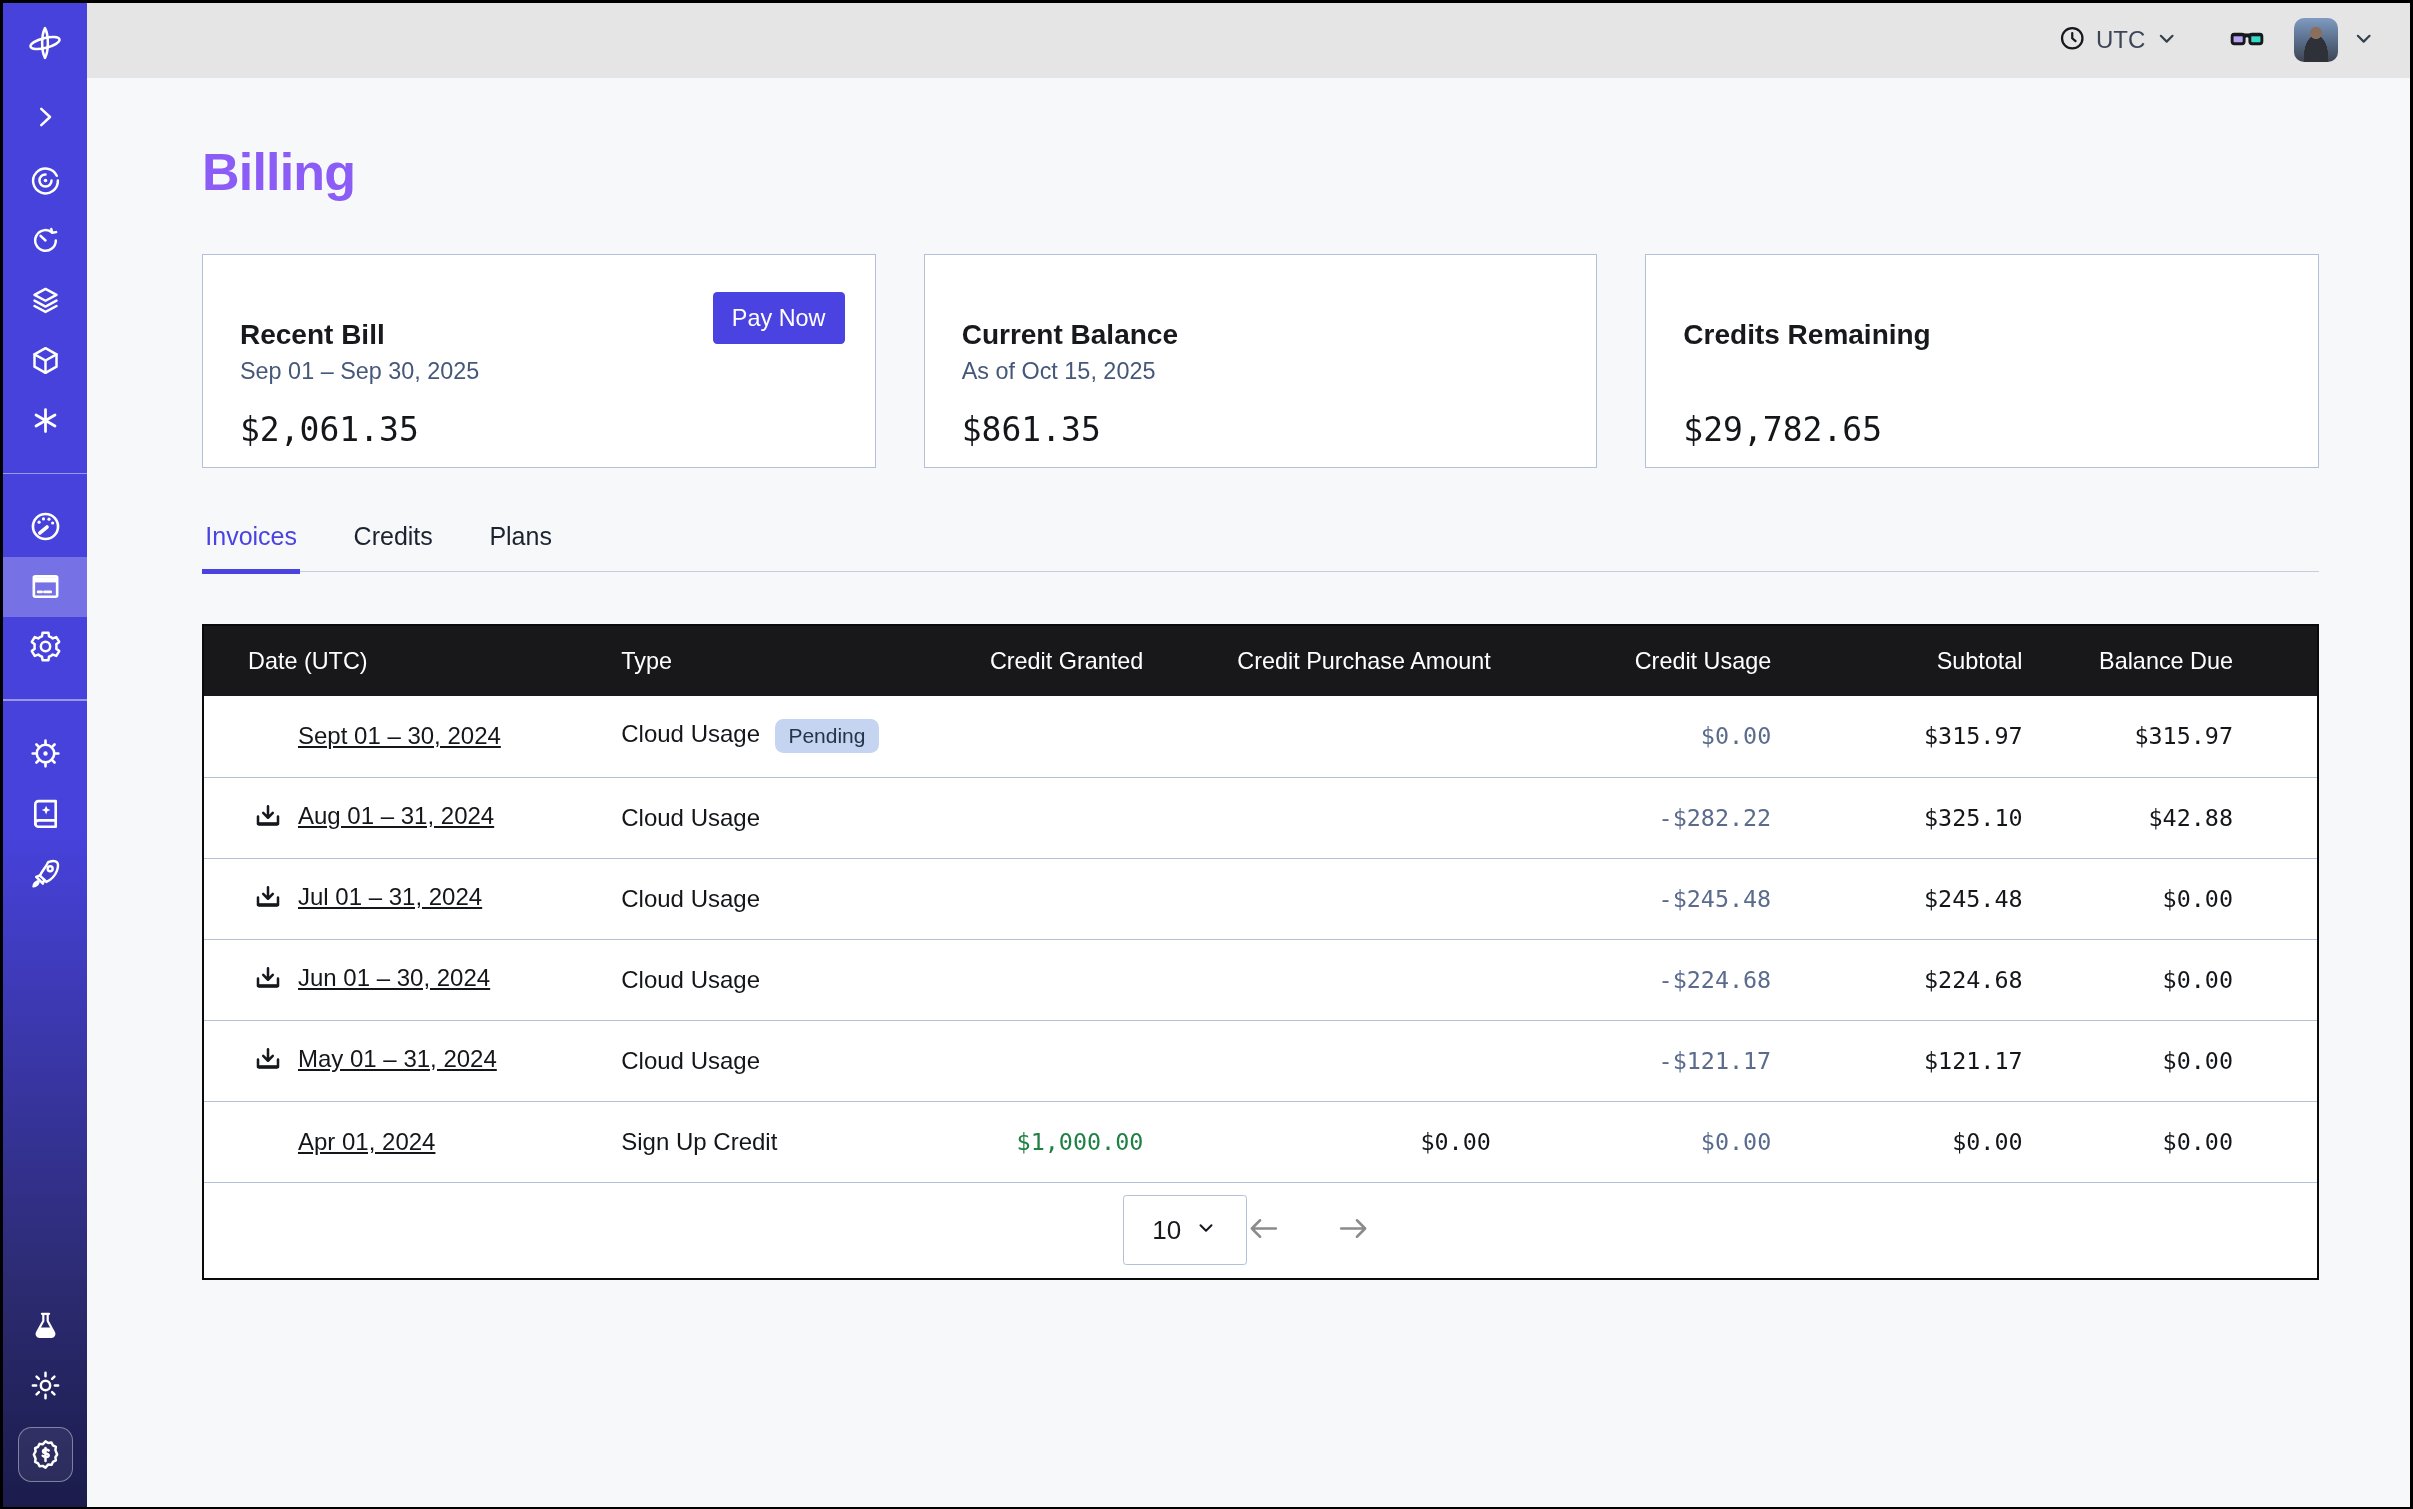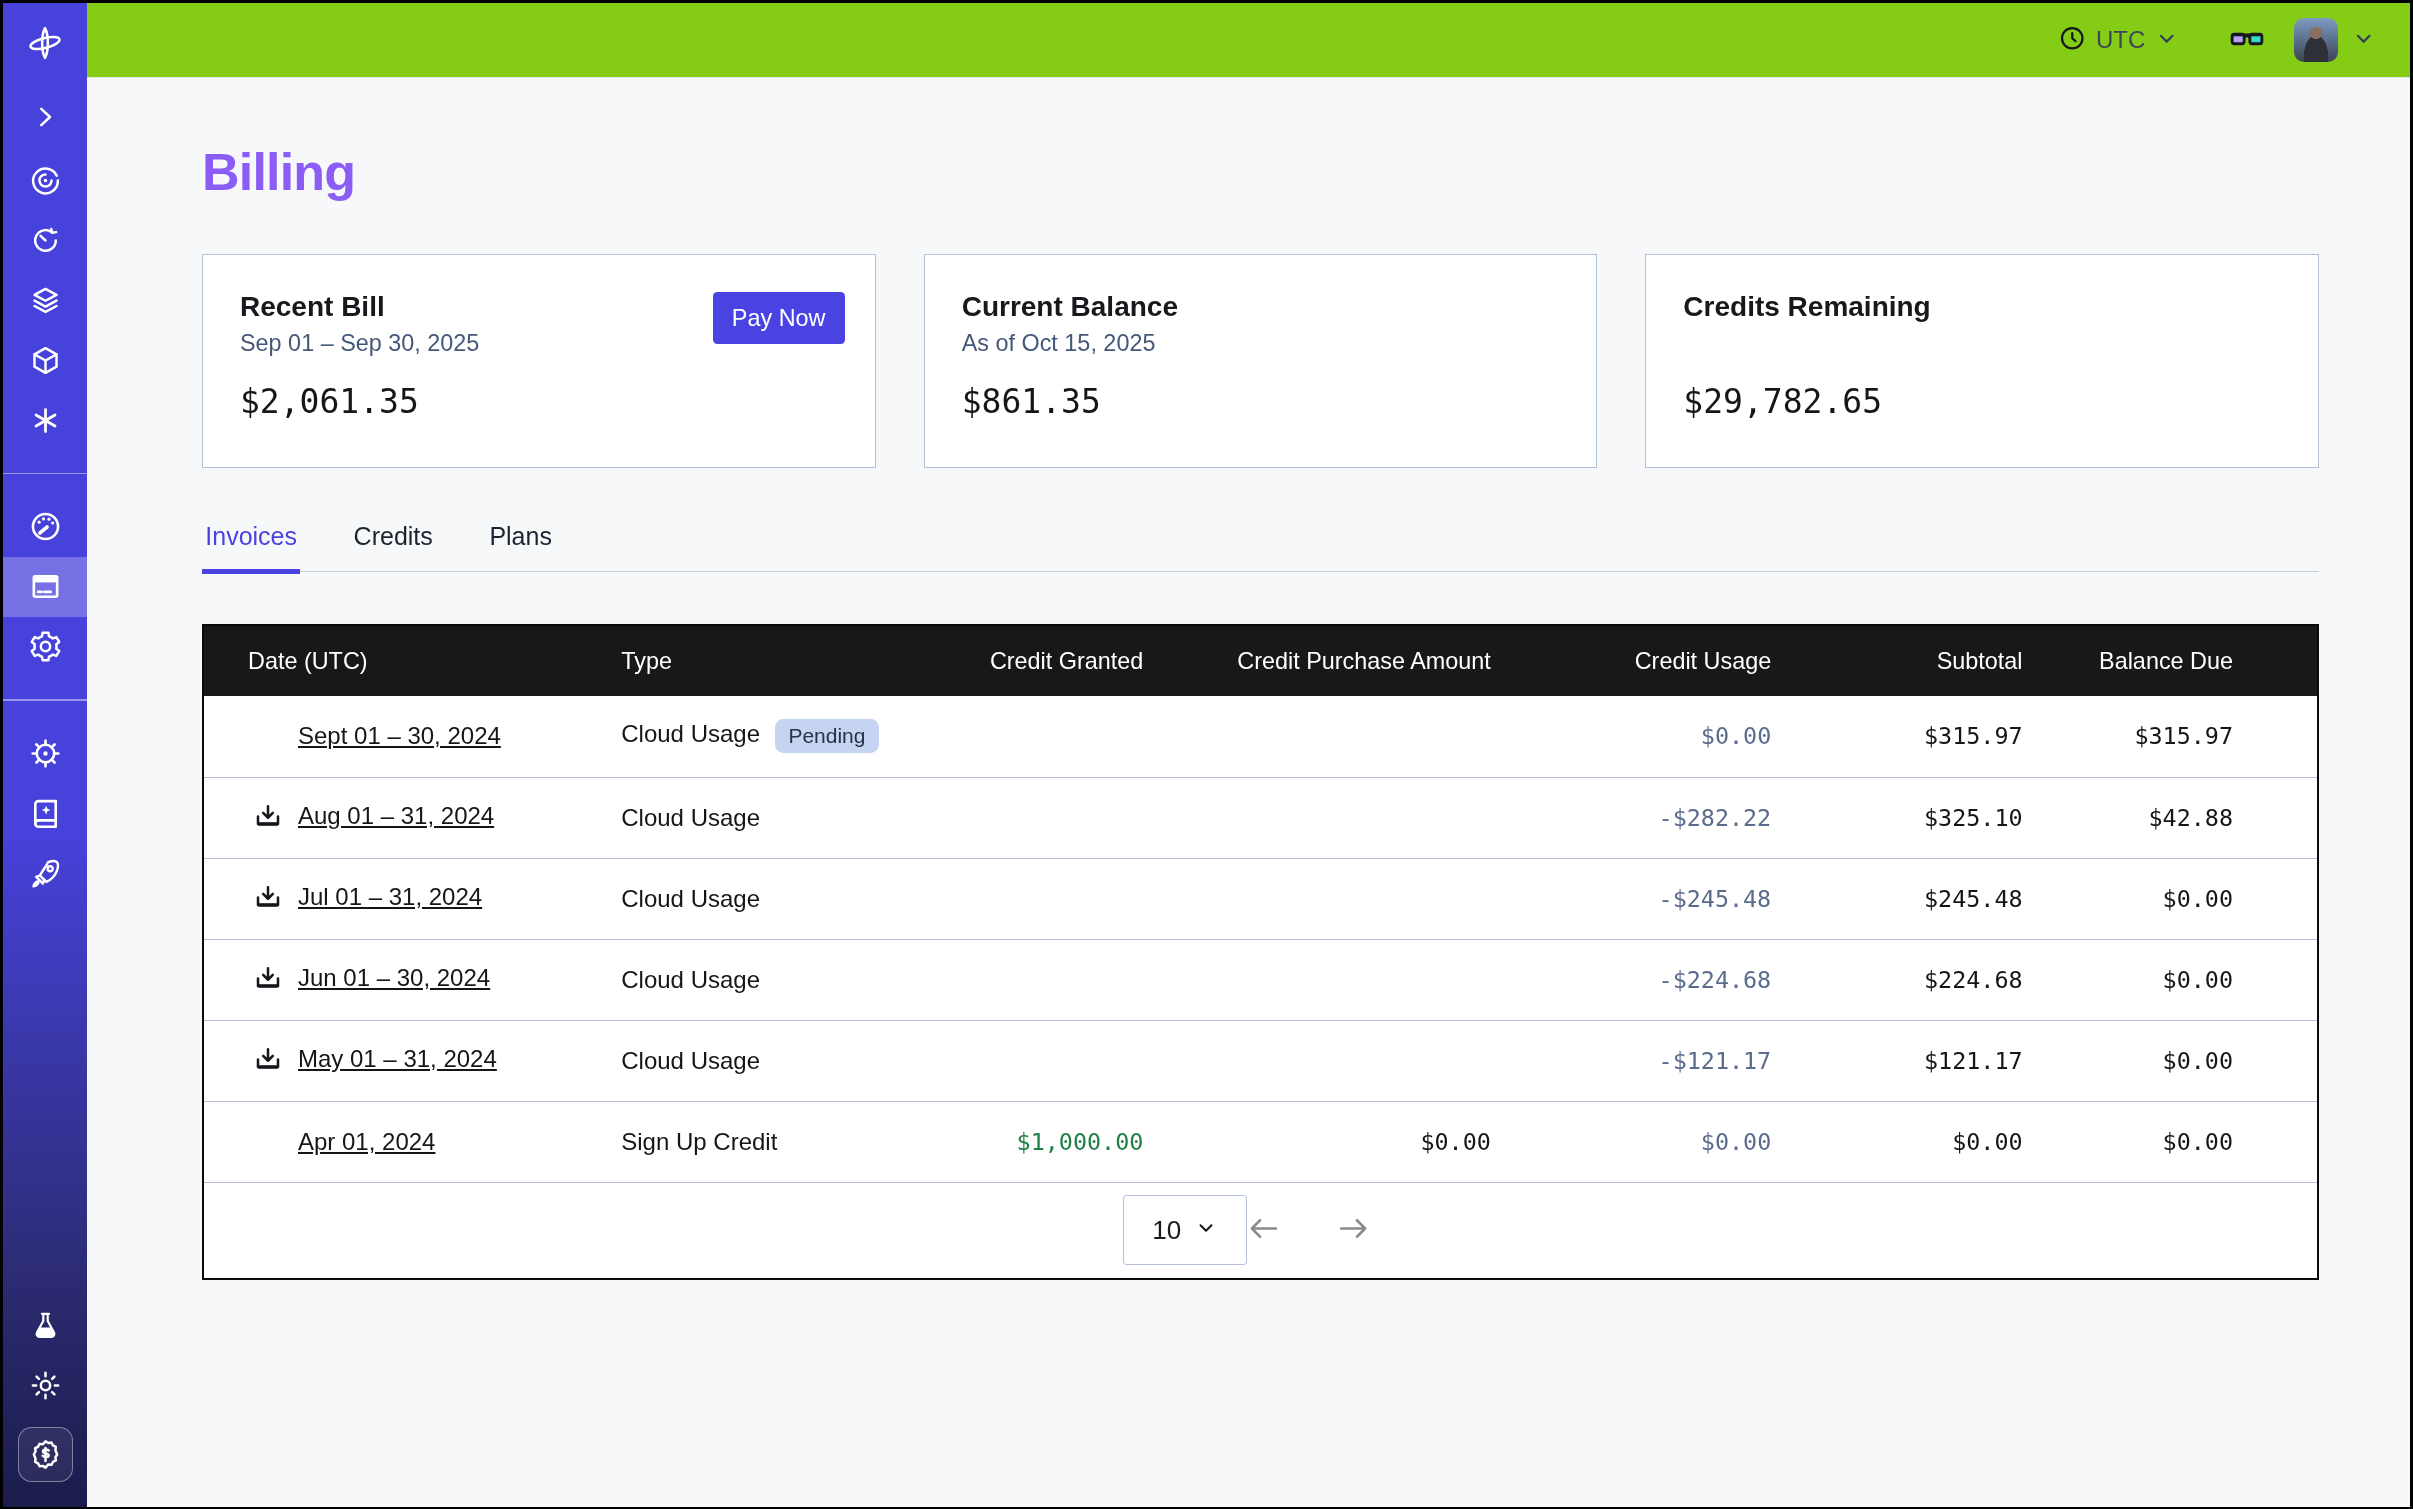--- a/index.html
+++ b/index.html
@@ -26,21 +26,21 @@
     width:55px; height:55px; border:1.7px solid rgba(255,255,255,0.4); border-radius:13.4px;
     background:rgba(255,255,255,0.07); display:flex; align-items:center; justify-content:center;
     margin:11.7px 0 25px 0; cursor:pointer;
   }
   .sidebar svg { display:block; }
 
   
   .right-col { flex:1; display:flex; flex-direction:column; min-width:0; }
 
   .topbar {
-    height:75px; background:#84cc16; border-bottom:1.7px solid #e3e6ec;
+    height:75px; background:#e5e5e5; border-bottom:1.7px solid #e3e6ec;
     display:flex; align-items:center; justify-content:flex-end; padding-right:35px; gap:0;
   }
   .tz-group { display:flex; align-items:center; gap:10px; cursor:pointer; }
   .tz-label { font-size:24px; color:#3c4657; }
   .topbar-gap { width:49px; }
   .glasses-btn { display:flex; align-items:center; cursor:pointer; }
   .avatar-group { display:flex; align-items:center; gap:13.4px; margin-left:28.5px; cursor:pointer; }
   .avatar {
     width:44px; height:44px; border-radius:10px;
     background:
@@ -50,21 +50,21 @@
   }
 
   .main { flex:1; padding:0 91px 0 115px; overflow:hidden; }
 
   .page-title { margin-top:64px; font-size:52px; font-weight:700; color:#8b5cf6; letter-spacing:-0.8px; }
 
   
   .cards { display:flex; gap:48px; margin-top:52px; }
   .card {
     flex:1; height:214px; background:#fff; border:1.7px solid #b3c0d8;
-    padding:36px 37px 0 37px; position:relative;
+    padding:64px 37px 0 37px; position:relative;
   }
   .card-title { font-size:28px; font-weight:700; color:#17191d; }
   .card-subtitle { font-size:23.4px; color:#46587a; margin-top:7px; min-height:30px; }
   .card-amount { font-family:"DejaVu Sans Mono", monospace; font-size:33px; color:#14161a; margin-top:22px; }
   .pay-now {
     position:absolute; top:37px; right:30px; width:132px; height:52px;
     background:#4a43e2; color:#fff; font-size:23.4px; border:none; border-radius:4.2px;
     display:flex; align-items:center; justify-content:center; cursor:pointer;
     font-family:"Liberation Sans", sans-serif;
   }

